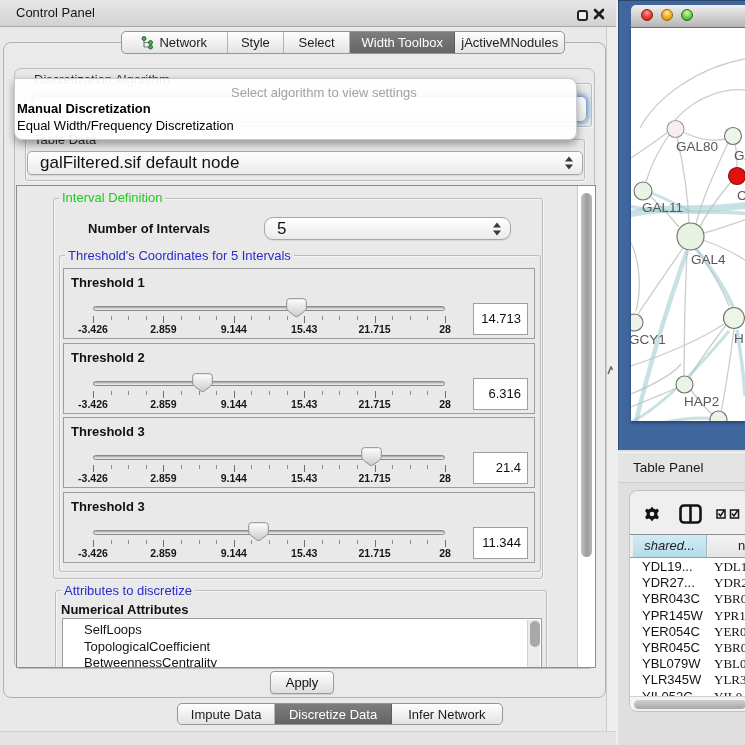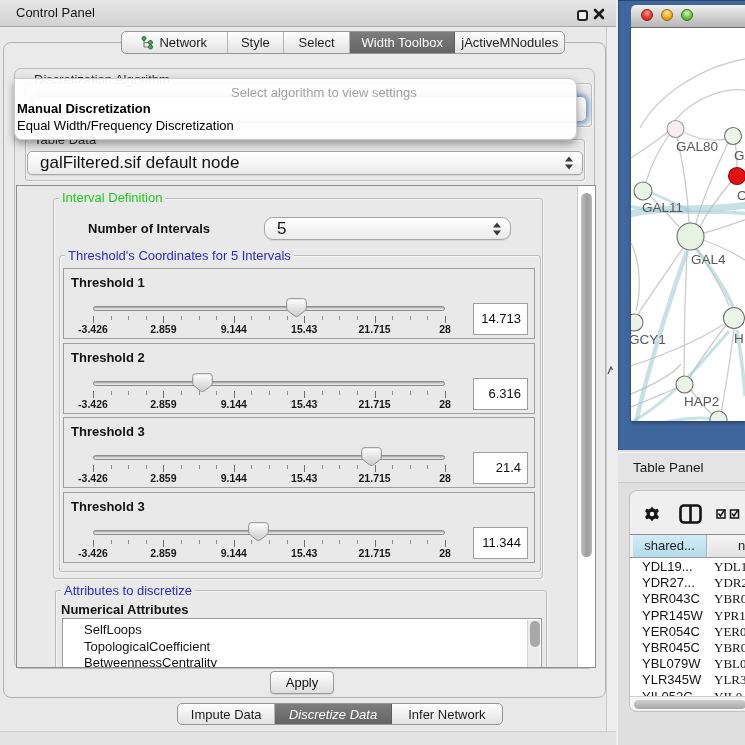--- a/index.html
+++ b/index.html
@@ -104,21 +104,21 @@
   
   .tp-region{left:618px;top:450px;width:127px;height:295px;background:#dfdfdf;}
   .tp-titlebar{left:618px;top:452px;width:127px;height:31px;background:#e4e4e4;
                border-top:1px solid #f6f6f6;border-bottom:1px solid #cccccc;}
   .tp-titlebar .t{position:absolute;left:15px;top:0;line-height:29px;font-size:13.5px;color:#181818;}
   .tp-card{left:629px;top:490px;width:126px;height:222px;background:#efefef;
            border:1px solid #c2c2c2;border-radius:8px;overflow:hidden;}
   .tp-divider{position:absolute;left:0;top:43px;width:100%;height:1px;background:#8e8e8e;}
   .th1{position:absolute;left:3px;top:44px;width:74px;height:22px;
        background:linear-gradient(#d2ecf5,#b4dcea);border-right:1px solid #9fb7bf;
-       font-size:13px;color:#222;text-align:center;line-height:22px;}
+       font-size:13px;color:#222;text-align:center;line-height:22px;font-style:italic;}
   .th2{position:absolute;left:78px;top:44px;right:0;height:22px;
        background:linear-gradient(#f4f4f4,#e3e3e3);font-size:13px;color:#222;line-height:22px;}
   .th-bottom{position:absolute;left:0;top:66px;width:100%;height:1px;background:#9b9b9b;}
   .tp-rows{position:absolute;left:0;top:67px;width:100%;height:138px;background:#fff;overflow:hidden;}
   .tp-row{position:absolute;left:0;width:100%;height:17px;font-size:13px;color:#141414;}
   .tp-row .c1{position:absolute;left:12px;top:1px;white-space:nowrap;}
   .tp-row .c2{position:absolute;left:84px;top:1px;white-space:nowrap;font-family:Liberation Serif, serif;}
   .hscroll{position:absolute;left:0;top:205px;width:100%;height:14px;background:#f4f4f4;border-top:1px solid #cfcfcf;}
   .hscroll .thumb{position:absolute;left:4px;top:2.5px;width:112px;height:9px;border-radius:5px;
                   background:linear-gradient(#cfcfcf,#a8a8a8);}
@@ -384,21 +384,21 @@
         <span>Width Toolbox</span>
       </div>
       <div class="tab" style="width: 109px;">
         <span>jActiveMNodules</span>
       </div>
     </div>
   <div class="abs tabbar bottom-tabbar" id="bottom-tabbar">
       <div class="tab" style="width: 98px;">
         <span>Impute Data</span>
       </div>
-      <div class="tab sel" style="width: 117px; font-style: italic;">
+      <div class="tab sel" style="width: 117px;">
         <span>Discretize Data</span>
       </div>
       <div class="tab" style="width: 111px;">
         <span>Infer Network</span>
       </div>
     </div>
 
   <svg class="abs" style="left:607px;top:366px;width:7px;height:9px;" viewBox="0 0 7 9">
     <path d="M1,8 L4,1 L5.5,4" stroke="#5c5c5c" stroke-width="1.4" fill="none"></path>
   </svg>

